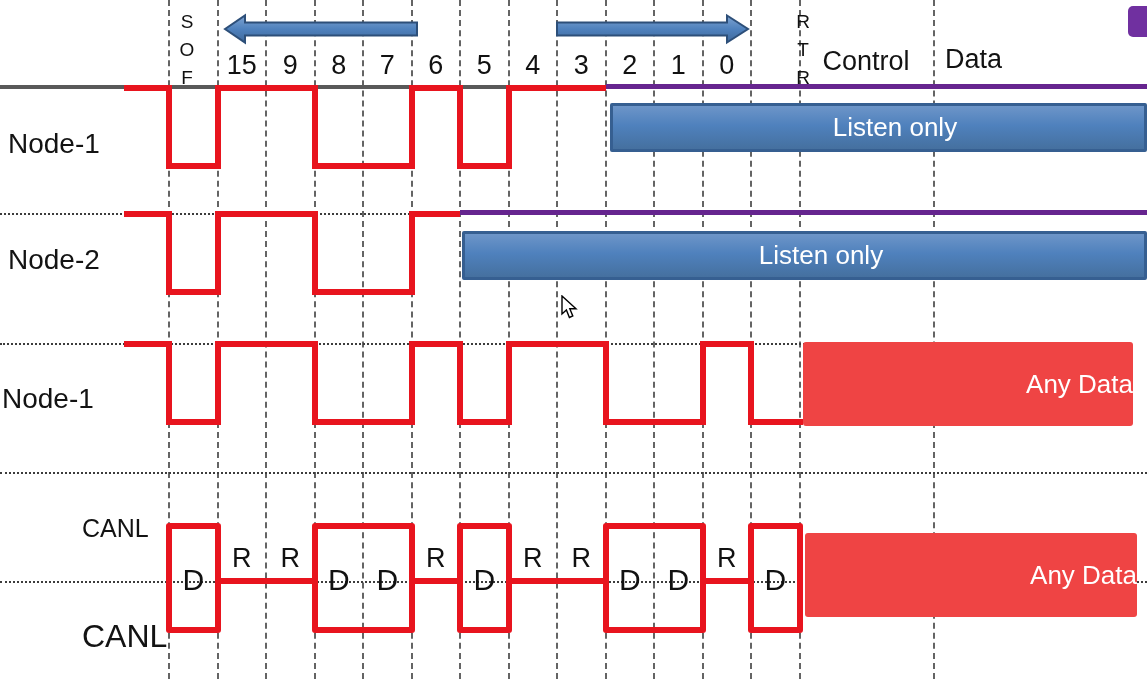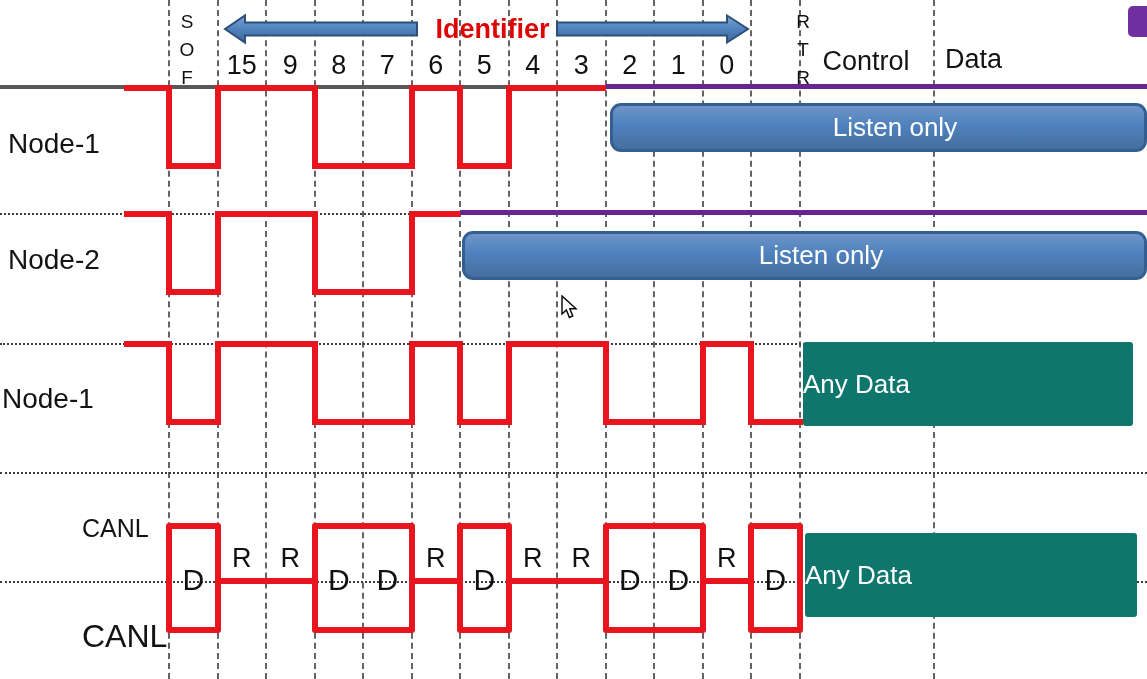--- a/index.html
+++ b/index.html
@@ -9,26 +9,26 @@
   }
   .abs{position:absolute;}
   .vgrid{position:absolute;top:0;height:679px;width:0;border-left:2px dashed #4a4a4a;opacity:.85;}
   .dotline{position:absolute;height:0;border-top:2px dotted #3c3c3c;}
   .grayline{position:absolute;background:#595959;}
   .wseg{position:absolute;background:#e8141e;}
   .purpline{position:absolute;background:#66258f;}
   .bar-blue{
     position:absolute;display:flex;align-items:center;justify-content:center;
     background:linear-gradient(180deg,#6d95c8 0%,#4f81bd 45%,#45709f 100%);
-    border:3px solid #365f91;border-radius:11px;box-sizing:border-box;
+    border:3px solid #365f91;border-radius:2px;box-sizing:border-box;
     color:#fff;font-size:26px;padding-left:33px;
   }
   .bar-green{
-    position:absolute;display:flex;align-items:center;justify-content:flex-start;
-    background:#0f766e;border-radius:3px;color:#fff;font-size:26px;
+    position:absolute;display:flex;align-items:center;justify-content:flex-end;
+    background:#ef4444;border-radius:3px;color:#fff;font-size:26px;
   }
   .busbox{position:absolute;border:6px solid #e8141e;border-radius:3px;box-sizing:border-box;background:transparent;}
   .buslet{position:absolute;text-align:center;color:#111;}
   .bitlabel{position:absolute;text-align:center;font-size:27px;color:#111;}
   .hdr-small{position:absolute;width:34px;text-align:center;font-size:19px;line-height:28px;color:#111;white-space:pre-line;}
   .sidelabel{position:absolute;font-size:28px;color:#131313;}
   .hdrlabel{position:absolute;font-size:27px;color:#131313;}
   #identifier-label{position:absolute;left:420px;top:14px;width:145px;text-align:center;
     font-size:27px;font-weight:bold;color:#df0404;}
   #corner-box{position:absolute;left:1128px;top:6px;width:30px;height:31px;background:#7030a0;border-radius:5px;}
@@ -160,21 +160,20 @@
       </linearGradient>
     </defs>
     <polygon points="225,29 245,15.5 245,22.5 417,22.5 417,35.5 245,35.5 245,42.5" fill="url(#gb)" stroke="#2d4f79" stroke-width="2"></polygon>
     <polygon points="557,22.5 727,22.5 727,15.5 748,29 727,42.5 727,35.5 557,35.5" fill="url(#gb)" stroke="#2d4f79" stroke-width="2"></polygon>
   </svg>
 
   <div class="hdr-small" style="left:170px;top:8px"><span>S</span>
 <span>O</span>
 <span>F</span></div>
 
-  <div id="identifier-label">Identifier</div>
 
   <div class="hdr-small" style="left:786px;top:8px"><span>R</span>
 <span>T</span>
 <span>R</span></div>
 
   <div class="hdrlabel" style="left:817px;top:46px;width:98px;text-align:center">Control</div>
   <div class="hdrlabel" style="left:945px;top:44px">Data</div>
 
   <div id="corner-box"></div>
 

